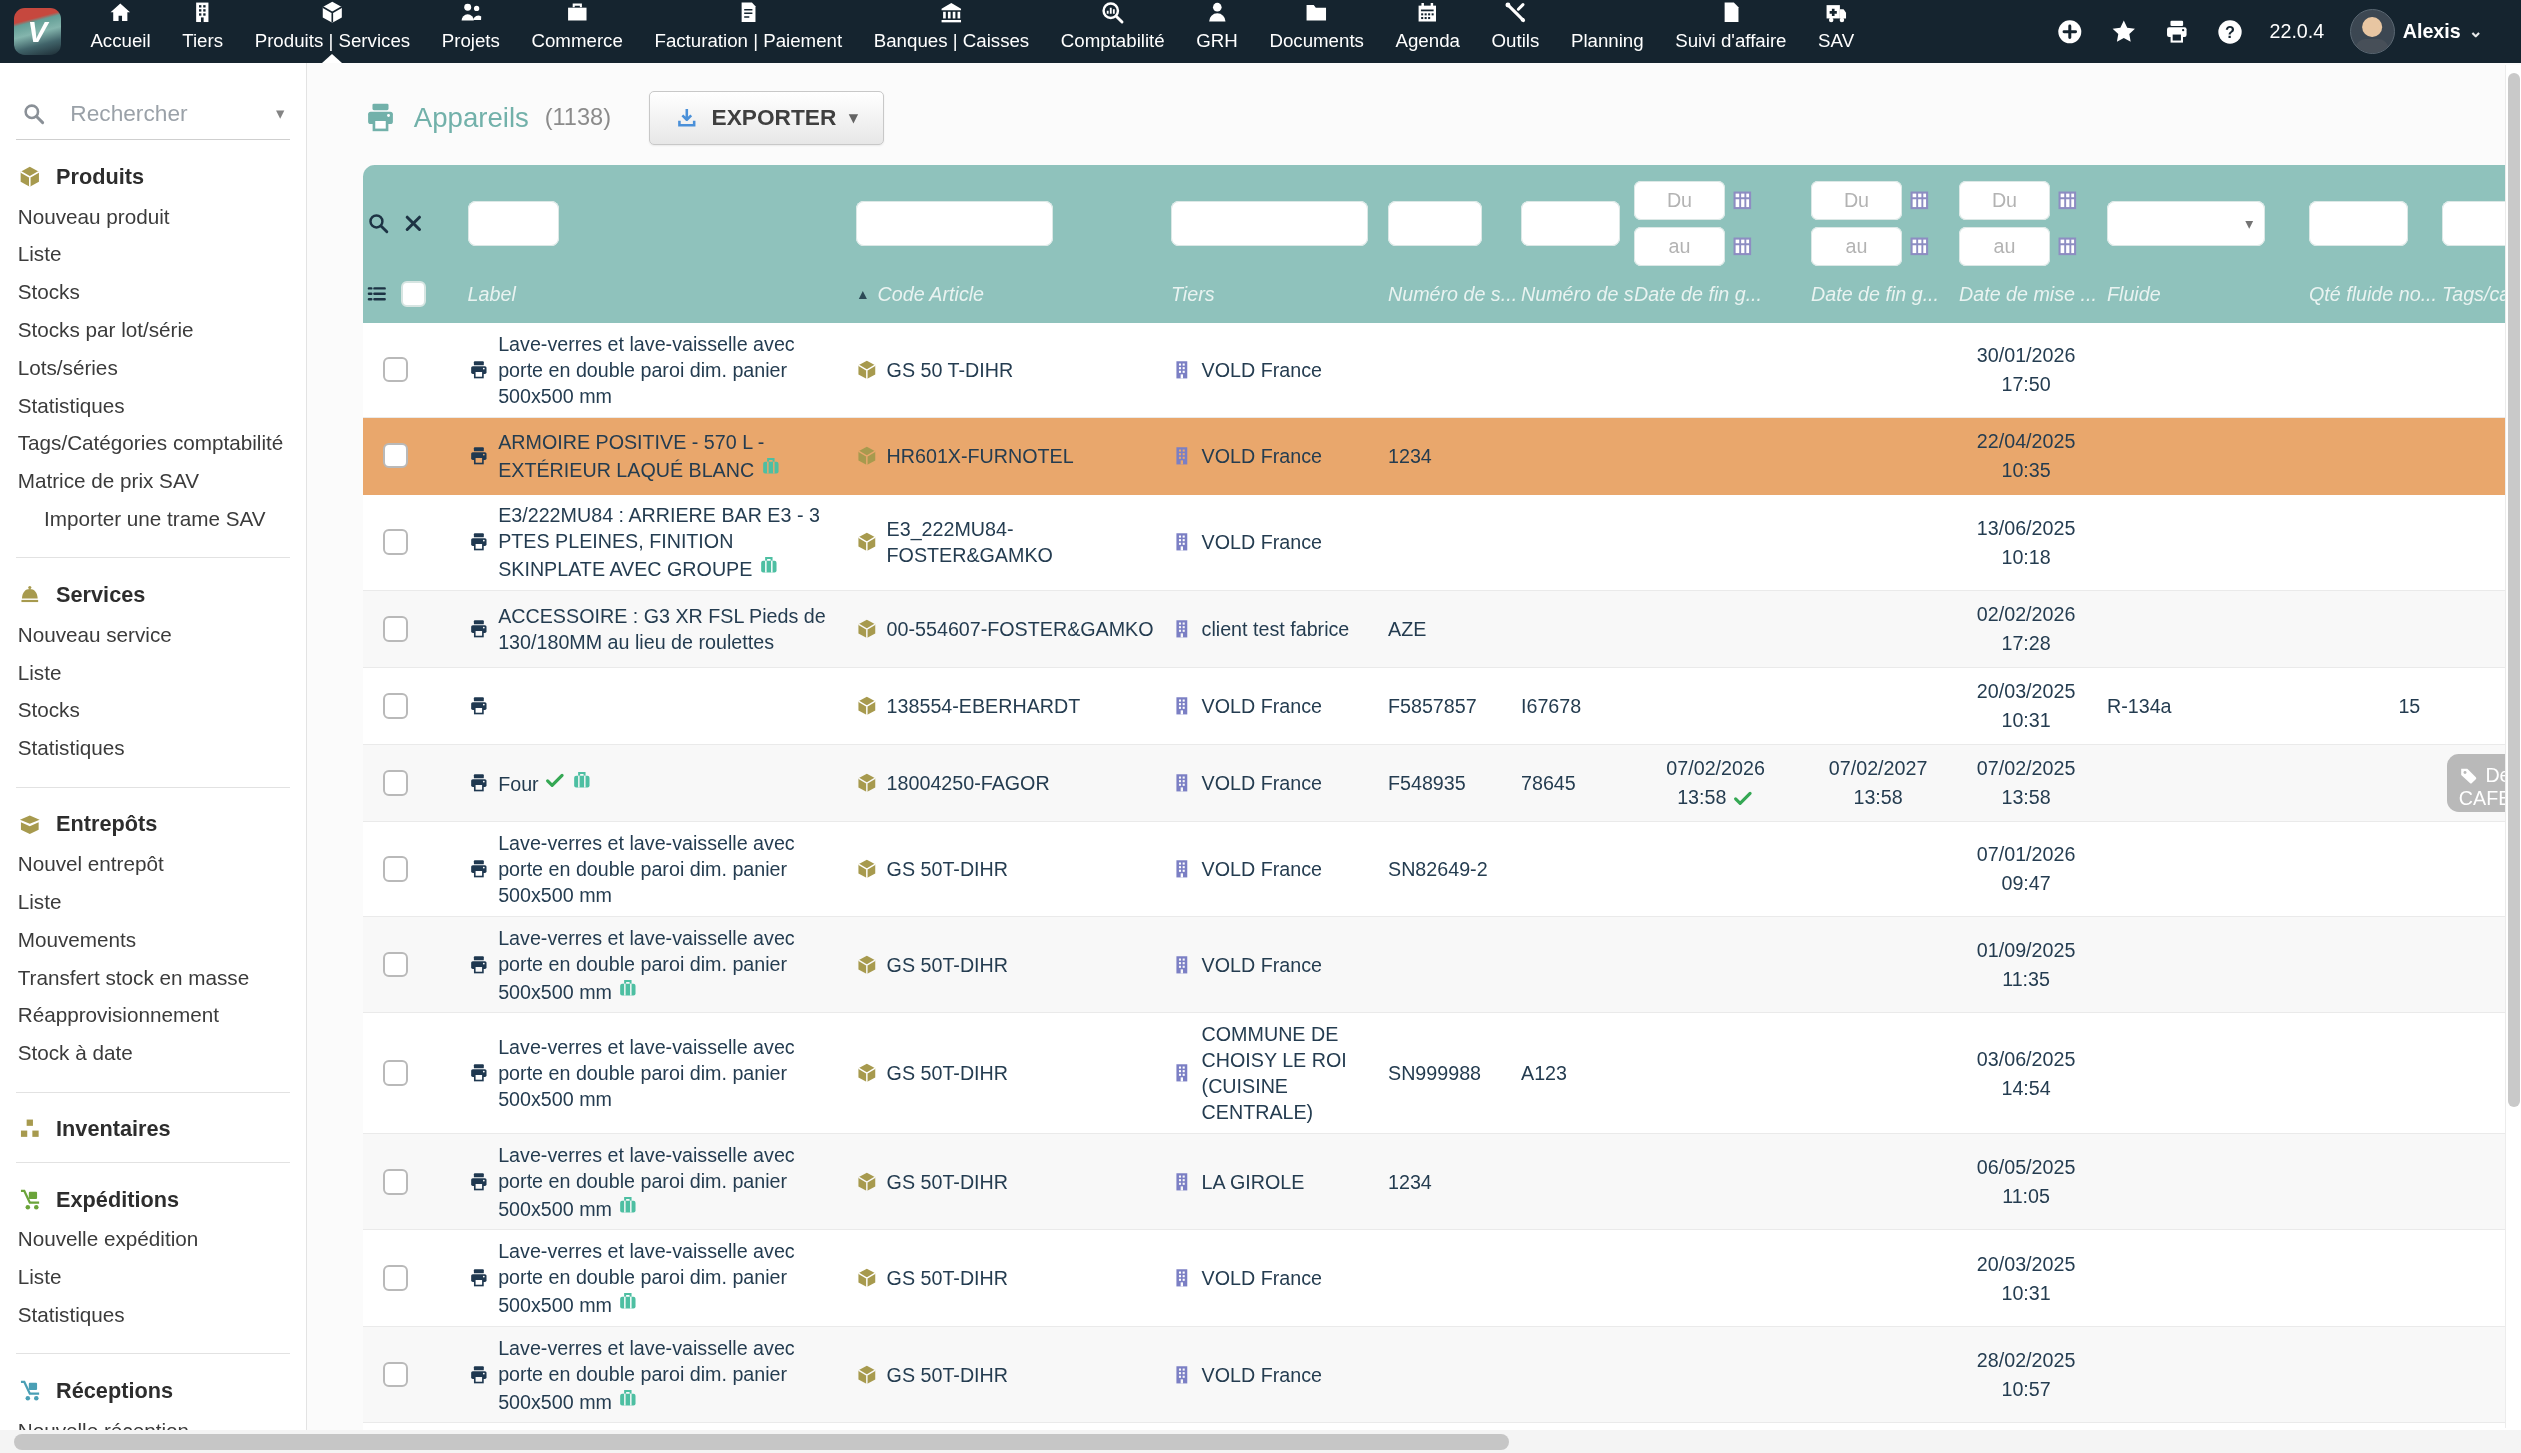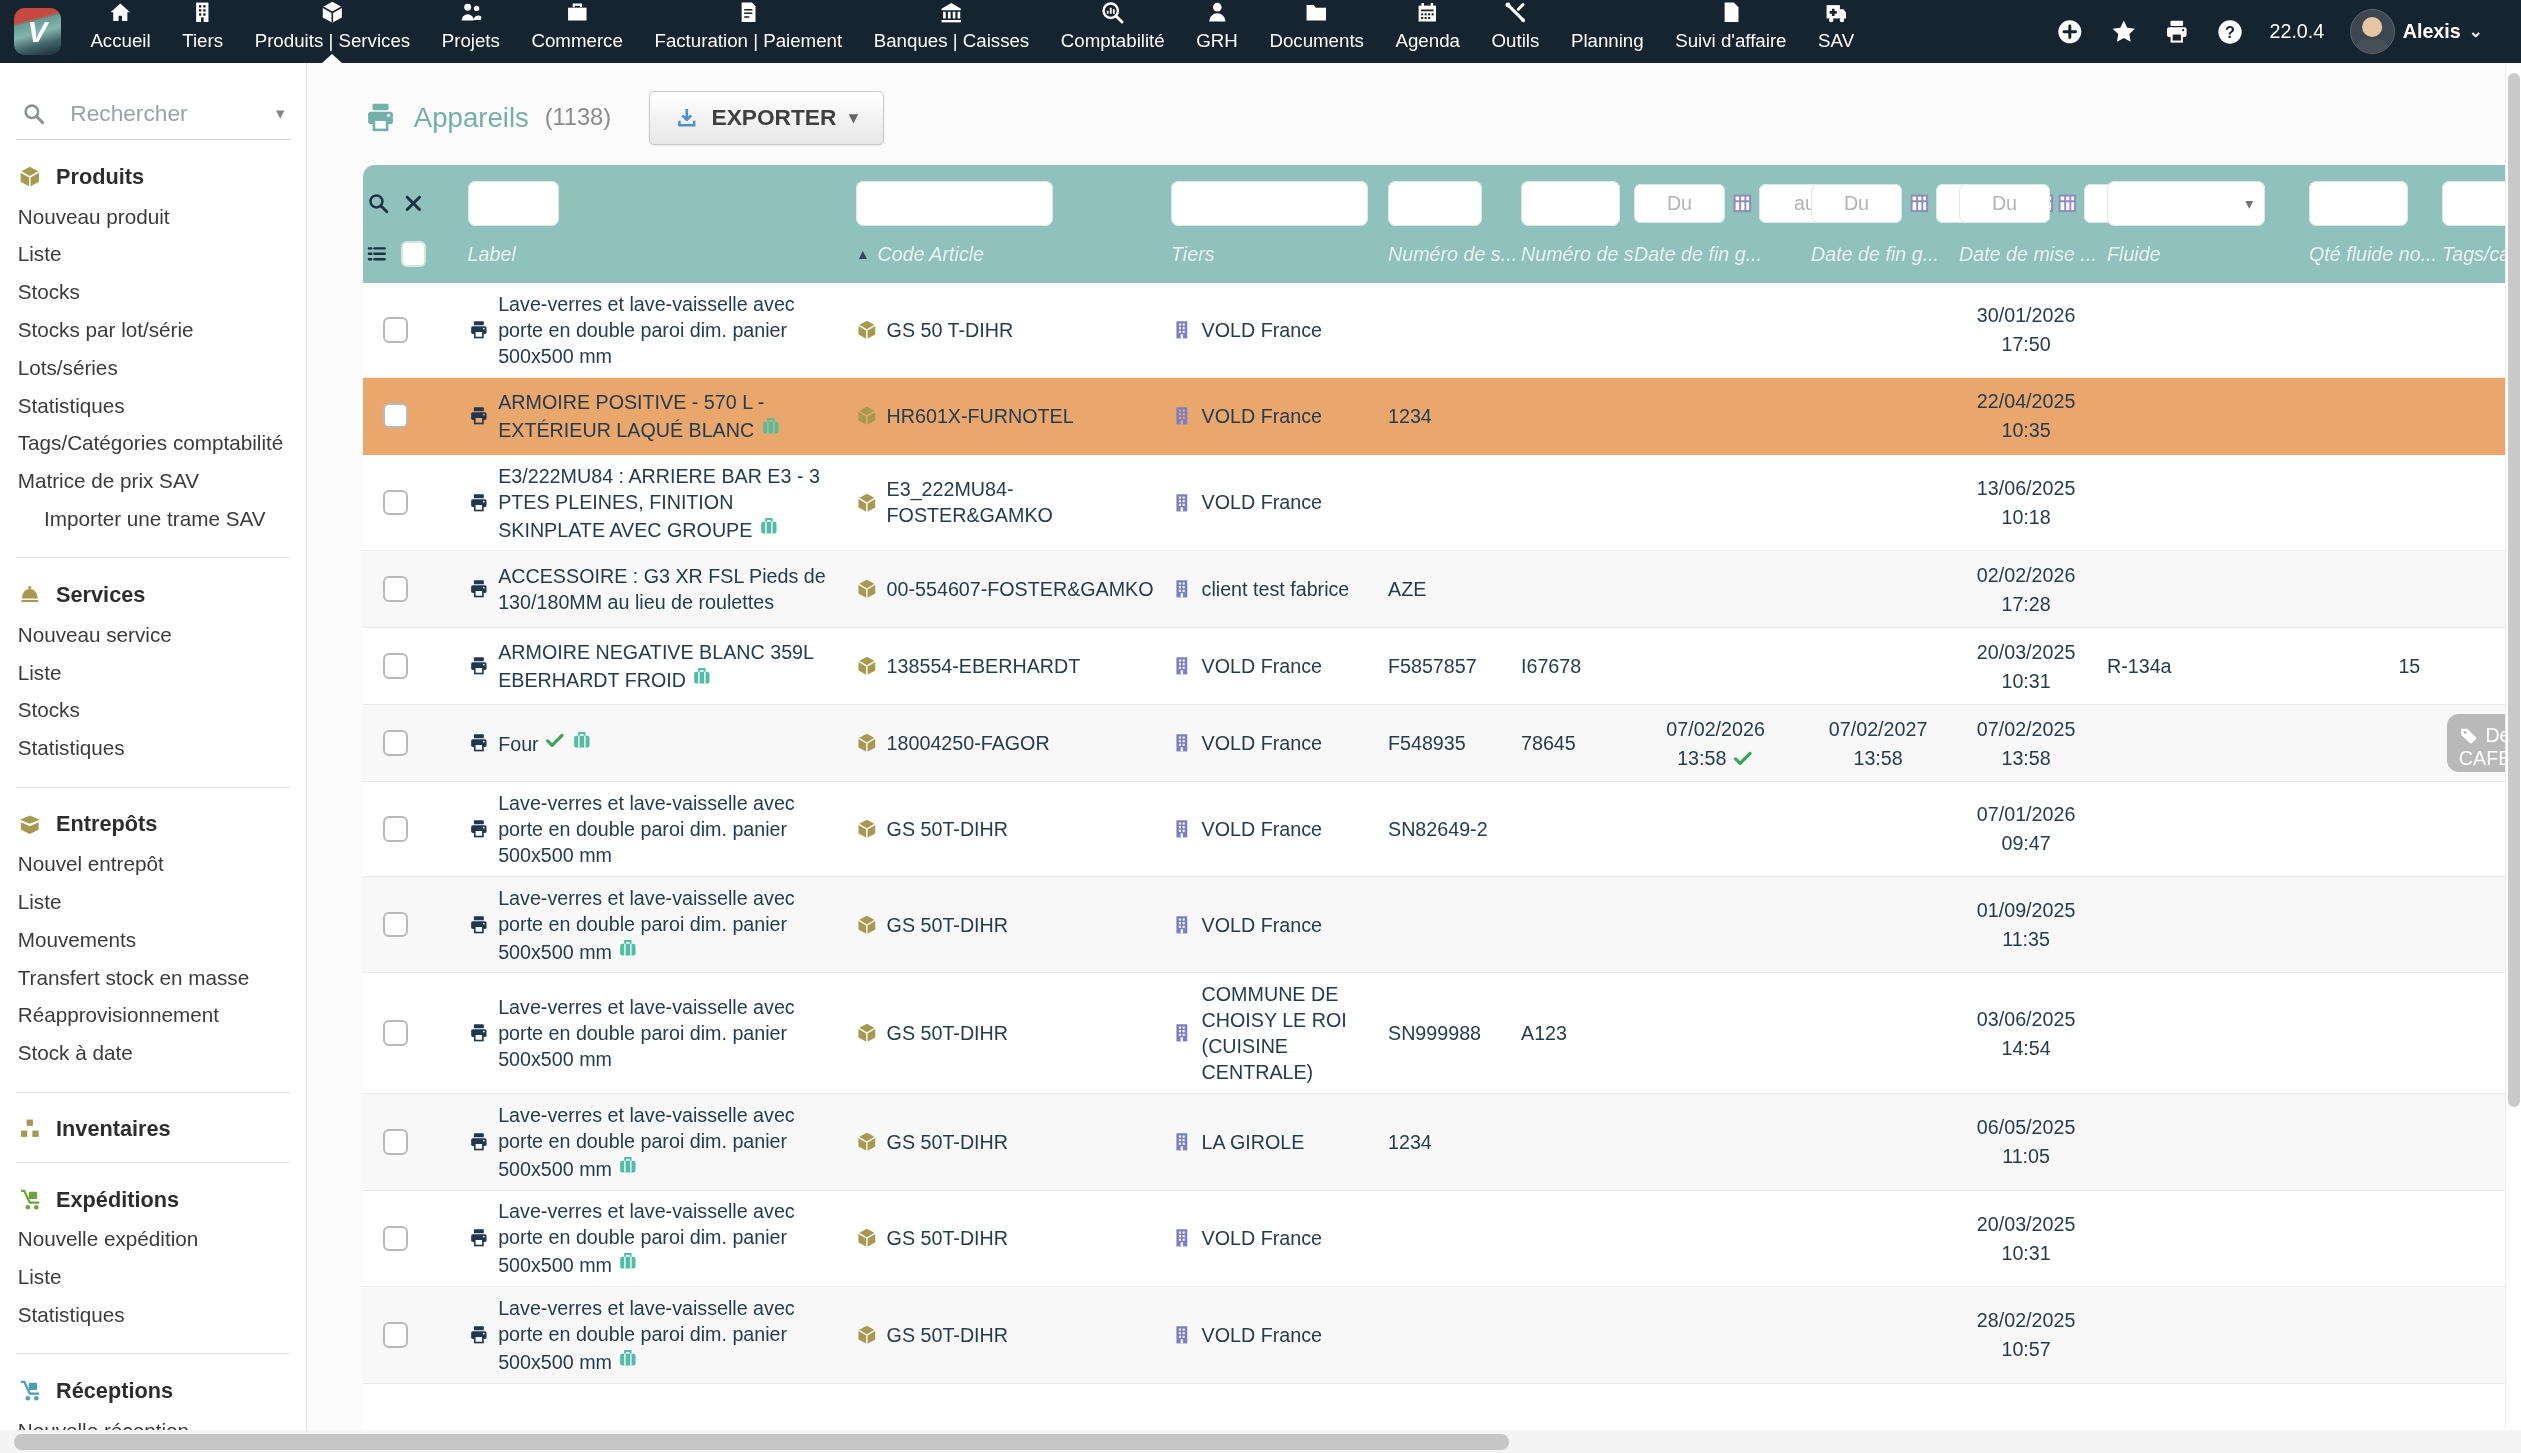--- a/index.html
+++ b/index.html
@@ -70,21 +70,21 @@
   .fcell { display:flex; align-items:center; gap:9.9px; padding-right:13.8px; }
   .fcell.icons { justify-content:center; color:#1d3344; font-size:22.7px; gap:11.8px; }
   .fin { height:45px; border:none; border-radius:7.9px; background:#fff; font-size:19.7px; padding:0 9.9px;
          font-family:"Liberation Sans", sans-serif; color:#333; outline:none; box-shadow:inset 0 0 0 1px #dce8e6; }
   .fin::placeholder { color:#b3b3b3; }
   .fin.w92 { width:91px; margin-left:25.6px; }
   .fin.w200 { width:197px; }
   .fin.w95 { width:94px; }
   .fin.w100 { width:99px; }
   .fin.w150 { width:148px; }
-  .dcol { display:flex; flex-direction:row; gap:6.9px; }
+  .dcol { display:flex; flex-direction:column; gap:6.9px; }
   .drow { display:flex; align-items:center; gap:6.9px; }
   .din { width:91px; height:39px; border:none; border-radius:6.9px; background:#fff; text-align:center; font-size:19.7px;
          color:#333; outline:none; font-family:"Liberation Sans", sans-serif; box-shadow:inset 0 0 0 1px #dce8e6; }
   .din::placeholder { color:#b3b3b3; }
   .dpbtn { width:20.7px; height:20.7px; flex:none; cursor:pointer; display:inline-flex; }
   .dpbtn svg { width:100%; height:100%; }
   .fsel { width:158px; height:45px; background:#fff; border-radius:7.9px; position:relative; cursor:pointer;
           box-shadow:inset 0 0 0 1px #dce8e6; }
   .fsel .caret { position:absolute; right:11.8px; top:50%; transform:translateY(-50%); color:#666; font-size:15.8px; }
   .hrow { display:grid; grid-template-columns:var(--cols); align-items:center; padding:7.9px 0 15.8px;
@@ -853,27 +853,20 @@
             </div>
             <div class="tc c-label">
               <span class="icon ink">
                 <svg viewBox="0 0 24 24" fill="currentColor">
                   <rect x="6.5" y="2.5" width="11" height="4.5" rx="1"></rect>
                   <rect x="3.5" y="8" width="17" height="8.5" rx="1.8"></rect>
                   <rect x="7.5" y="13.5" width="9" height="7" fill="var(--hole,#fff)" stroke="currentColor" stroke-width="1.8"></rect>
                   <circle cx="17.5" cy="10.6" r="1" fill="var(--hole,#fff)"></circle>
                 </svg>
               </span>
-              <span class="lbl">ARMOIRE NEGATIVE BLANC 359L EBERHARDT FROID <span class="icon bag">
-                  <svg viewBox="0 0 24 24" fill="currentColor">
-                    <rect x="3.5" y="7.5" width="17" height="13" rx="2.2"></rect>
-                    <path d="M9 7.5v-3h6v3" fill="none" stroke="currentColor" stroke-width="2.2"></path>
-                    <path d="M8.7 7.5v13M15.3 7.5v13" stroke="var(--hole,#fff)" stroke-width="1.6" fill="none"></path>
-                  </svg>
-                </span></span>
             </div>
             <div class="tc">
               <span class="icon gold">
                 <svg viewBox="0 0 24 24" fill="currentColor">
                   <path d="M12 1.8 21.3 6.9v10.2L12 22.2 2.7 17.1V6.9z"></path>
                   <path d="M12 12.2 2.7 6.9M12 12.2l9.3-5.3M12 12.2V22" stroke="var(--hole,#fff)" stroke-width="1.6" fill="none"></path>
                 </svg>
               </span>
               <span>138554-EBERHARDT</span>
             </div>

